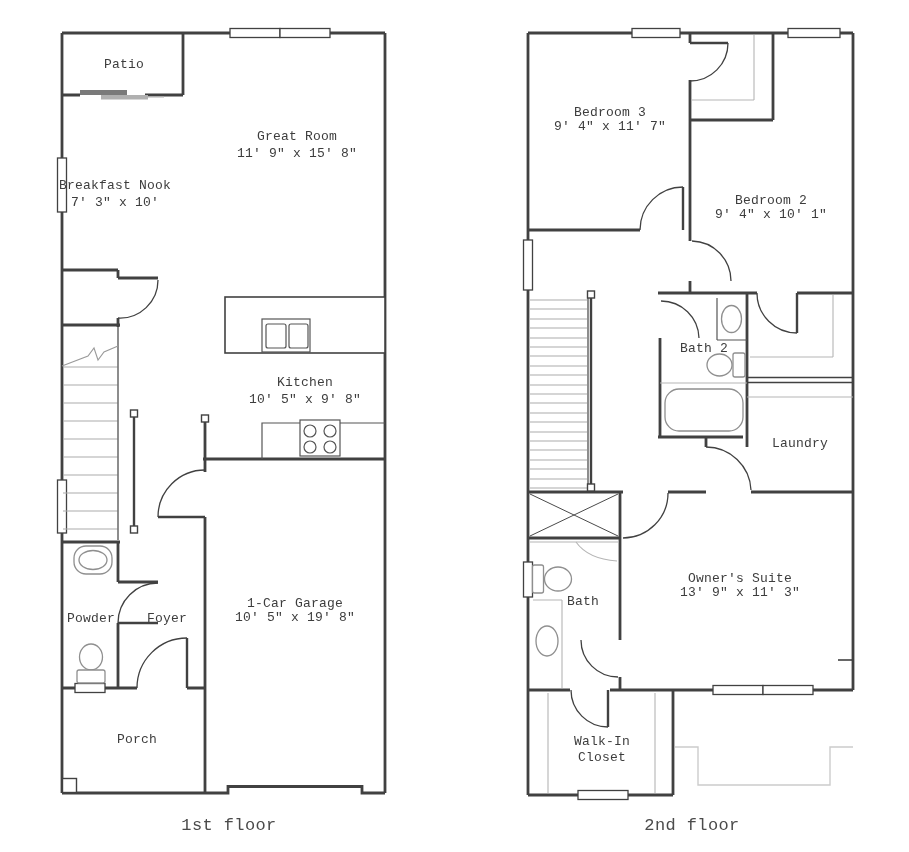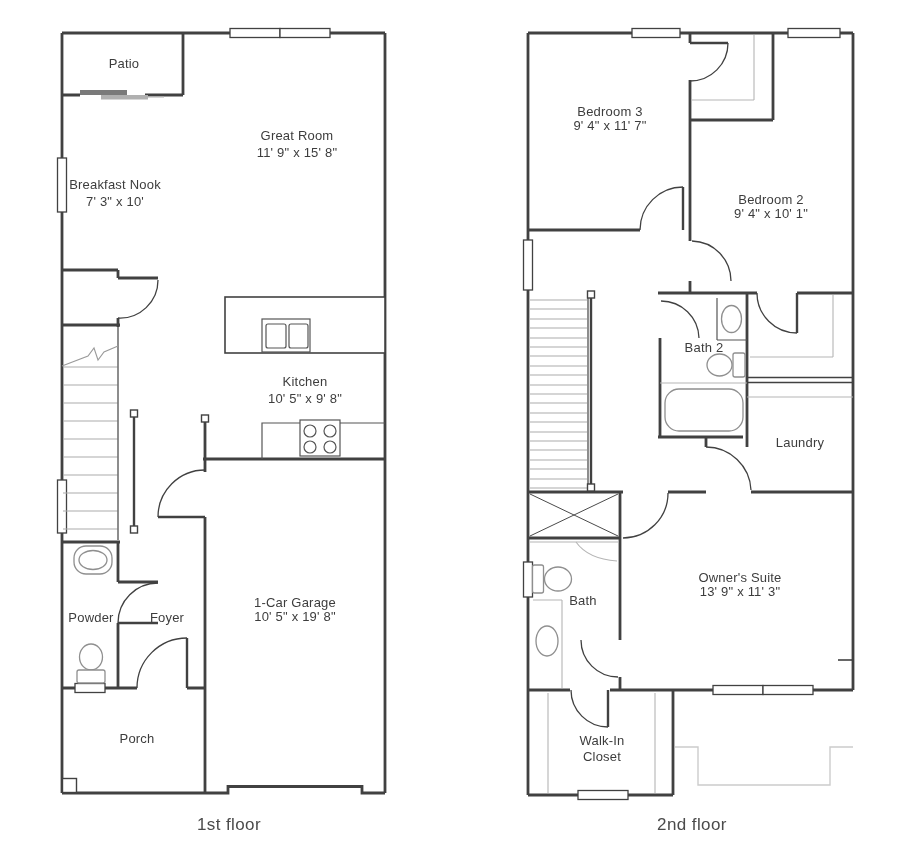--- a/index.html
+++ b/index.html
@@ -1,17 +1,17 @@
 <!DOCTYPE html>
 <html><head>
 <meta charset="utf-8">
 <style>
   html,body{margin:0;padding:0;background:#ffffff;}
   #stage{position:relative;width:909px;height:852px;background:#ffffff;overflow:hidden;
-         font-family:Liberation Sans, sans-serif;}
+         font-family:Liberation Mono, monospace;}
   svg{position:absolute;left:0;top:0;}
   .wall{stroke:#414141;stroke-width:2.8;fill:none;stroke-linecap:butt;}
   .leaf{stroke:#414141;stroke-width:2.4;fill:none;}
   .door{stroke:#414141;stroke-width:1.3;fill:none;}
   .win{fill:#ffffff;stroke:#414141;stroke-width:1.3;}
   .island{fill:#ffffff;stroke:#414141;stroke-width:1.6;}
   .dk{stroke:#555555;stroke-width:1.2;fill:#ffffff;}
   .dkl{stroke:#555555;stroke-width:1.2;fill:none;}
   .fx{stroke:#8f8f8f;stroke-width:1.3;fill:#ffffff;}
   .fxl{stroke:#b5b5b5;stroke-width:1.1;fill:none;}

